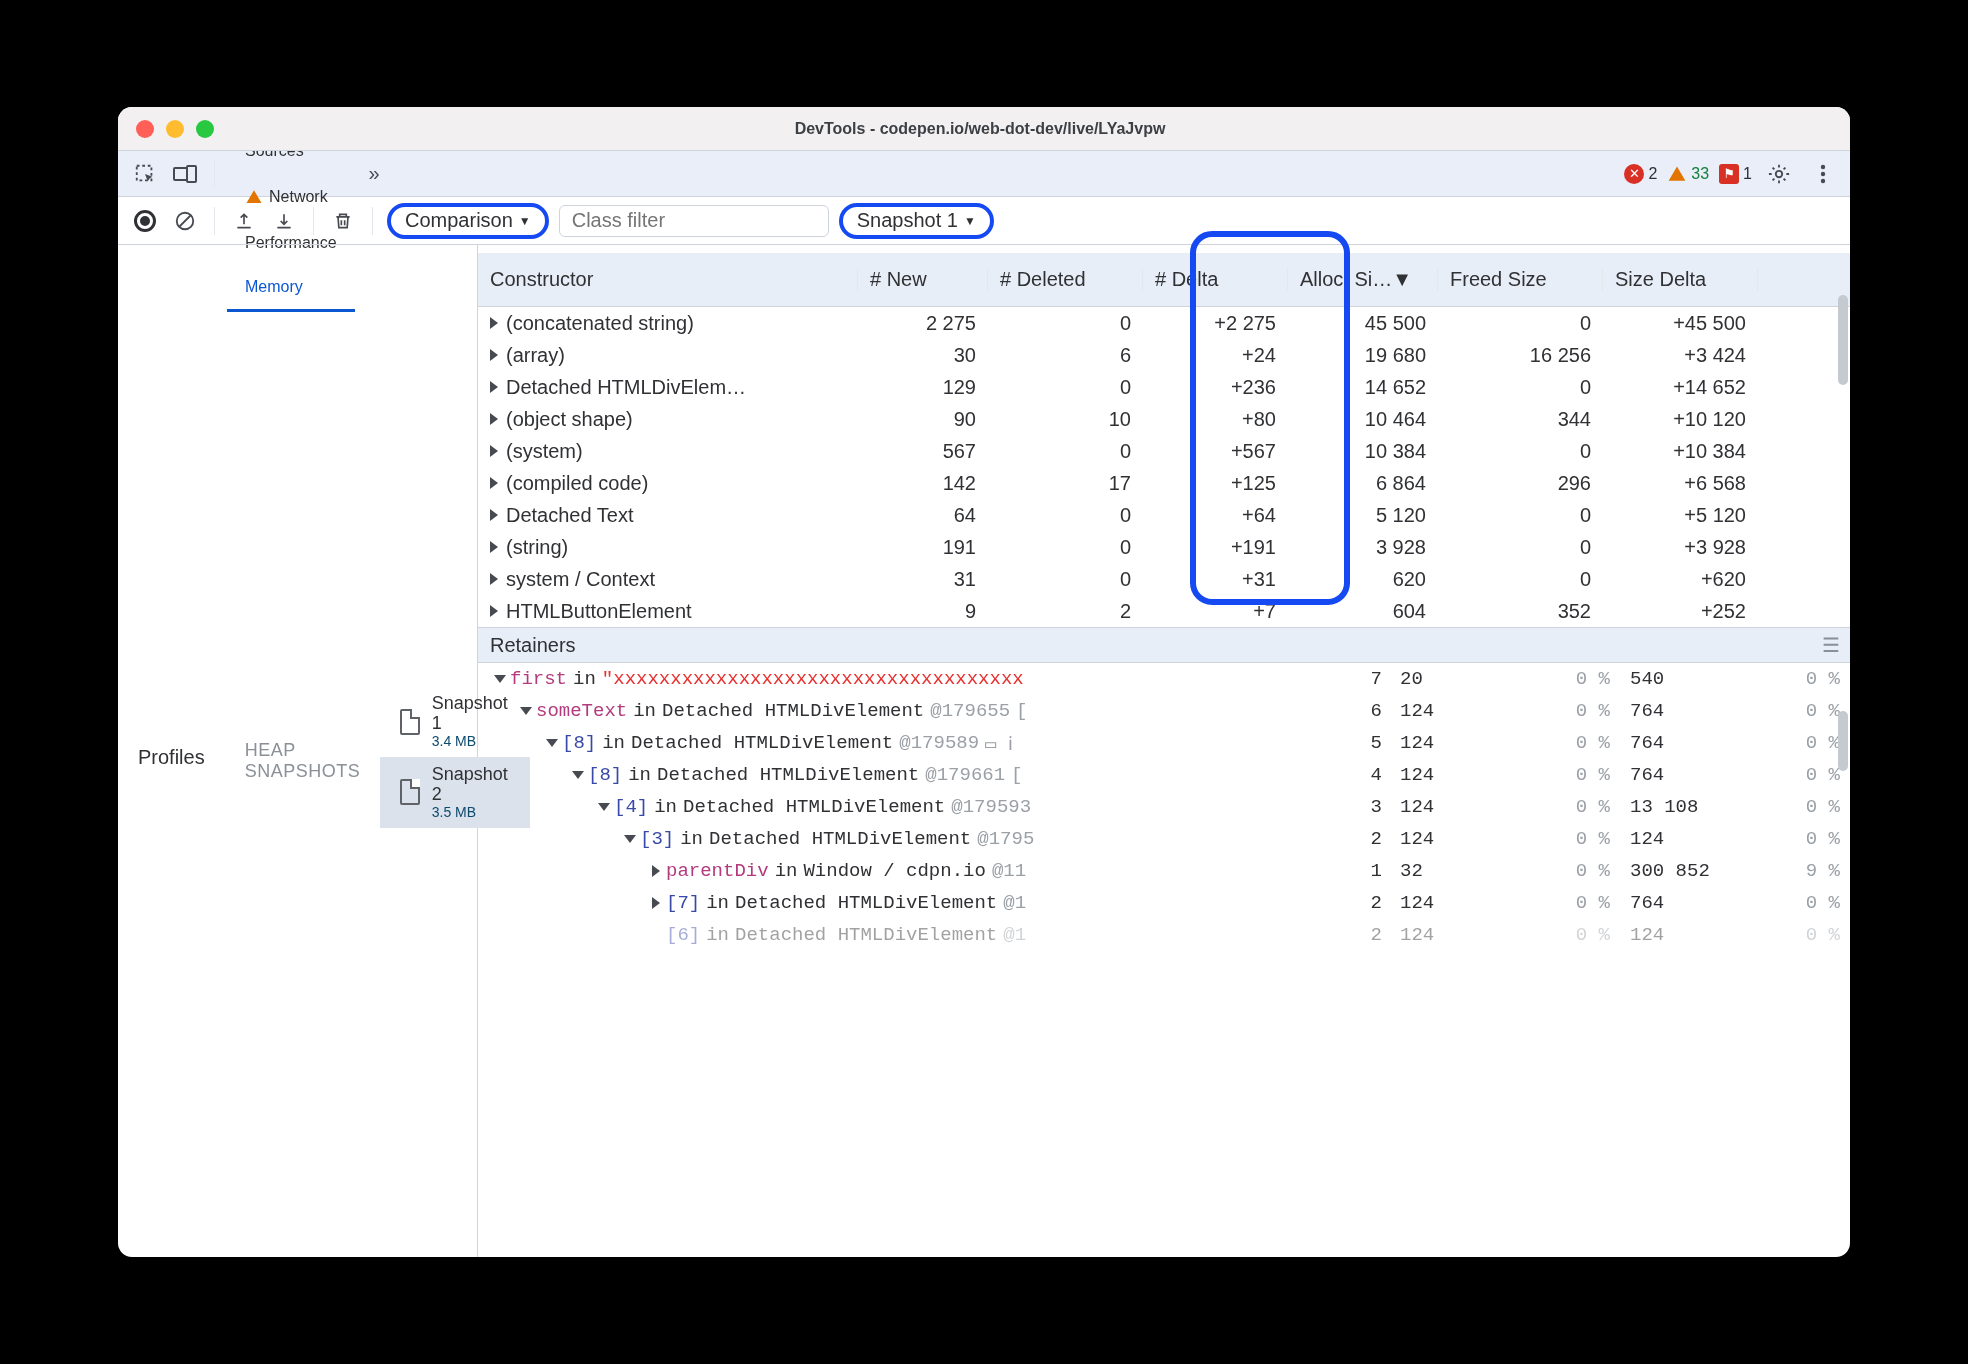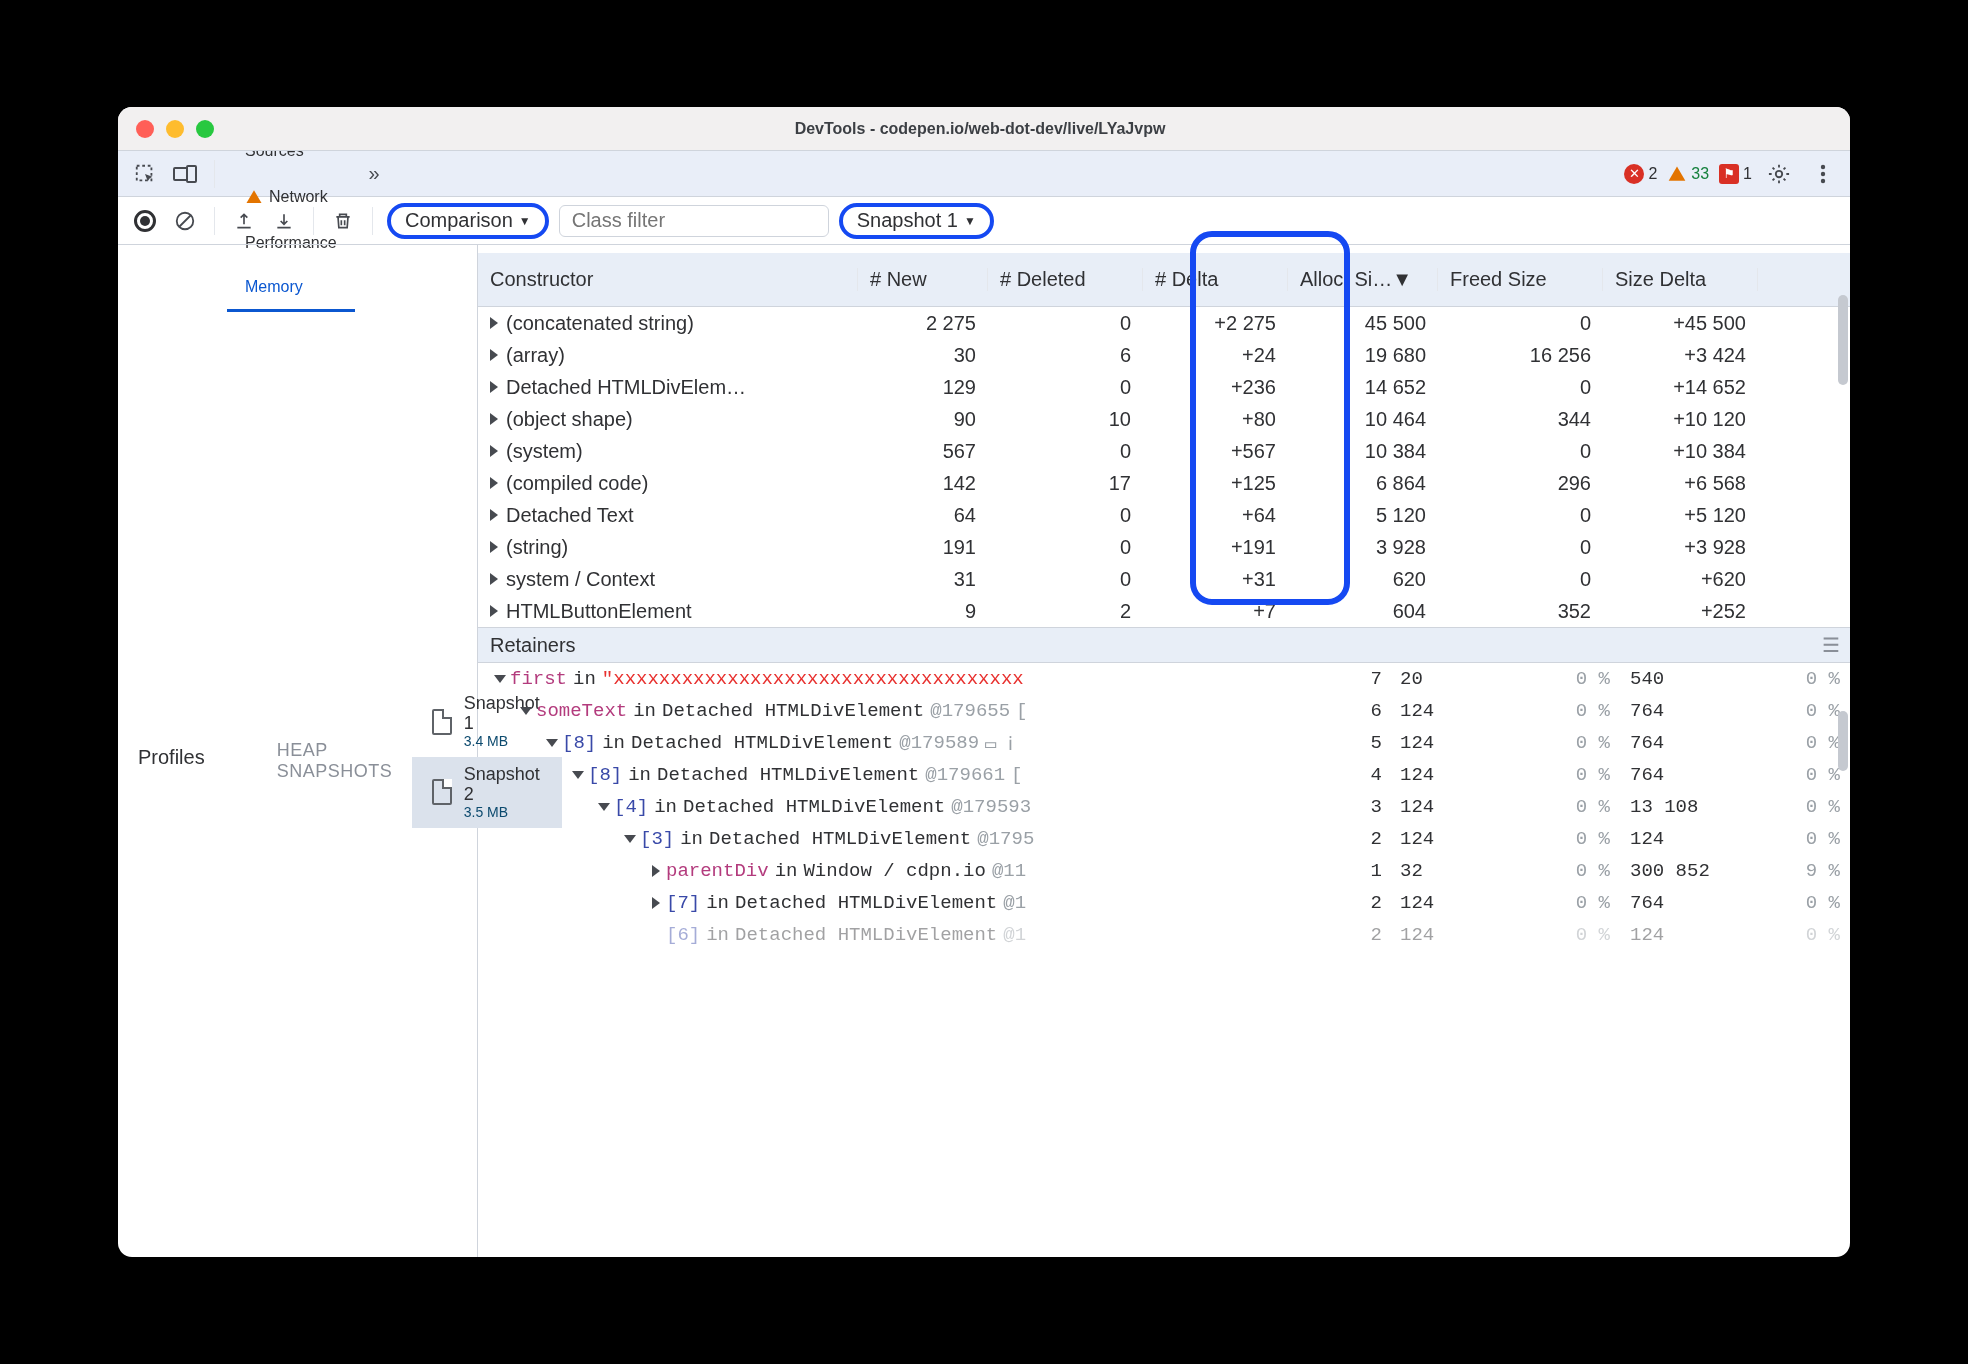--- a/index.html
+++ b/index.html
@@ -108,21 +108,21 @@
   }
 
   
   .main { flex:1; display:flex; min-height:0; }
   .sidebar {
     width: 360px; border-right:1px solid var(--border); display:flex; flex-direction:row;
     padding-top: 12px;
     align-items: center;
   }
   .sidebar .heading { padding: 6px 20px; font-size:20px; color:#303134; }
-  .sidebar .subheading { padding: 14px 20px 6px; font-size:18px; color:#8a8f98; letter-spacing:.5px;margin-left:32px; }
+  .sidebar .subheading { padding: 14px 20px 6px; font-size:18px; color:#8a8f98; letter-spacing:.5px; }
   .snapshot { display:flex; align-items:center; gap:12px; padding: 8px 20px; }
   .snapshot.active { background: var(--sel); }
   .snapshot .ic { width:22px; height:26px; border:2px solid #5f6368; border-radius:2px; position:relative; }
   .snapshot .ic::after { content:""; position:absolute; right:-2px; top:-2px; width:8px; height:8px; background:#fff; border-left:2px solid #5f6368; border-bottom:2px solid #5f6368; }
   .snapshot .txt { line-height:1.1; }
   .snapshot .name { font-size:18px; }
   .snapshot .size { font-size:14px; color:#0c4a6e; }
 
   .content { flex:1; display:flex; flex-direction:column; min-width:0; }
 

